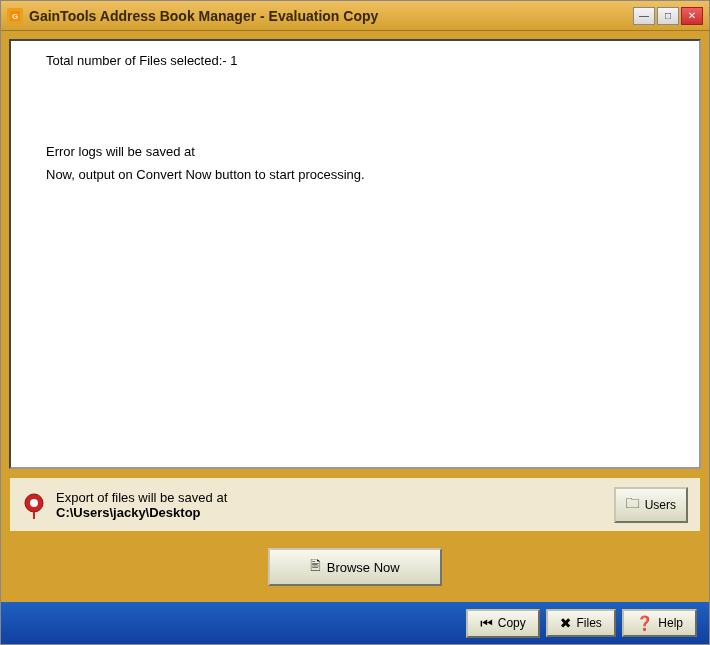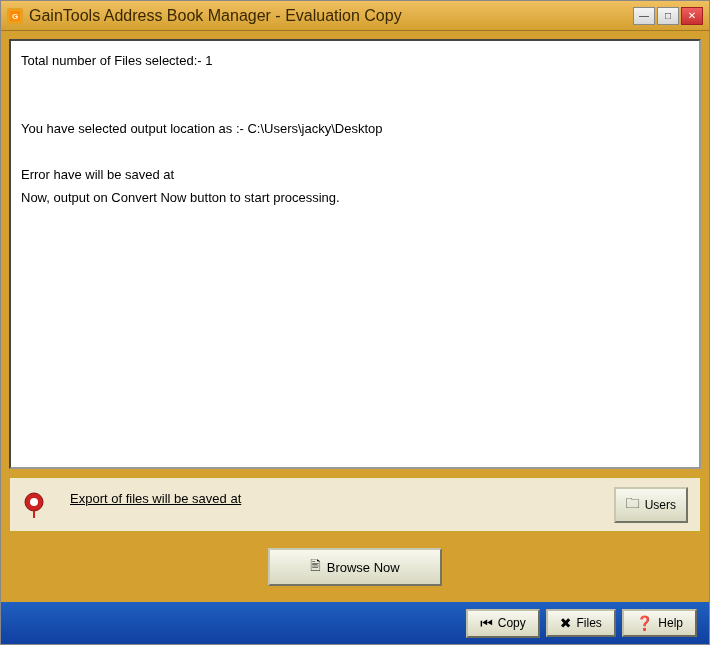--- a/index.html
+++ b/index.html
@@ -42,23 +42,23 @@
       height: 16px;
       background: #e8a020;
       border-radius: 2px;
       display: flex;
       align-items: center;
       justify-content: center;
       font-size: 11px;
     }
 
     .title-text {
-      font-size: 16px;
+      font-size: 14px;
       color: #3a2800;
-      font-weight: normal;
+      font-weight: bold;
     }
 
     .title-controls {
       display: flex;
       gap: 2px;
     }
 
     .title-btn {
       width: 22px;
       height: 18px;
@@ -93,37 +93,37 @@
       flex: 1;
       padding: 10px;
       overflow-y: auto;
       line-height: 1.6;
       color: #000;
       font-size: 13px;
     }
 
     .log-area p {
       margin-bottom: 2px;
+      margin-left: 25px;
     }
 
     .browse-section {
       background: #f0e8d0;
       border: 1px solid #c8a828;
       padding: 8px 12px;
       display: flex;
       align-items: center;
       justify-content: space-between;
       min-height: 55px;
     }
 
     .browse-left {
       display: flex;
-      align-items: flex-start;
-      gap: 24px;
-      text-decoration: underline;
+      align-items: flex-end;
+      gap: 10px;
     }
 
     .location-icon {
       width: 24px;
       height: 28px;
       display: flex;
       align-items: center;
       justify-content: center;
       color: #cc2222;
       font-size: 20px;
@@ -213,38 +213,40 @@
       <button class="title-btn close">✕</button>
     </div>
   </div>
 
   <div class="window-body">
 
     <div class="log-area">
       <p>Total number of Files selected:- 1</p>
       <p>&nbsp;</p>
       <p>&nbsp;</p>
-      <p>You have selected output location as :- C:\Users\jacky\Desktop</p>
       <p>&nbsp;</p>
-      <p>Error have will be saved at</p>
+      <p>Error logs will be saved at</p>
       <p>Now, output on Convert Now button to start processing.</p>
     </div>
 
     <div class="browse-section">
       <div class="browse-left">
         <div class="location-icon">
           <svg width="22" height="28" viewBox="0 0 22 28">
             <ellipse cx="11" cy="11" rx="9" ry="9" fill="#cc2222" stroke="#881111" stroke-width="1"></ellipse>
             <ellipse cx="11" cy="11" rx="4" ry="4" fill="white"></ellipse>
             <line x1="11" y1="20" x2="11" y2="27" stroke="#cc2222" stroke-width="2"></line>
           </svg>
         </div>
         <div>
           <div>
             <span>Export of files will be saved at</span>
+          </div>
+          <div>
+            <strong>C:\Users\jacky\Desktop</strong>
           </div>
         </div>
       </div>
       <button class="browse-button">
         <span class="folder-icon-img">🗀</span>
         <span>Users</span>
       </button>
     </div>
 
     <div class="convert-section">

